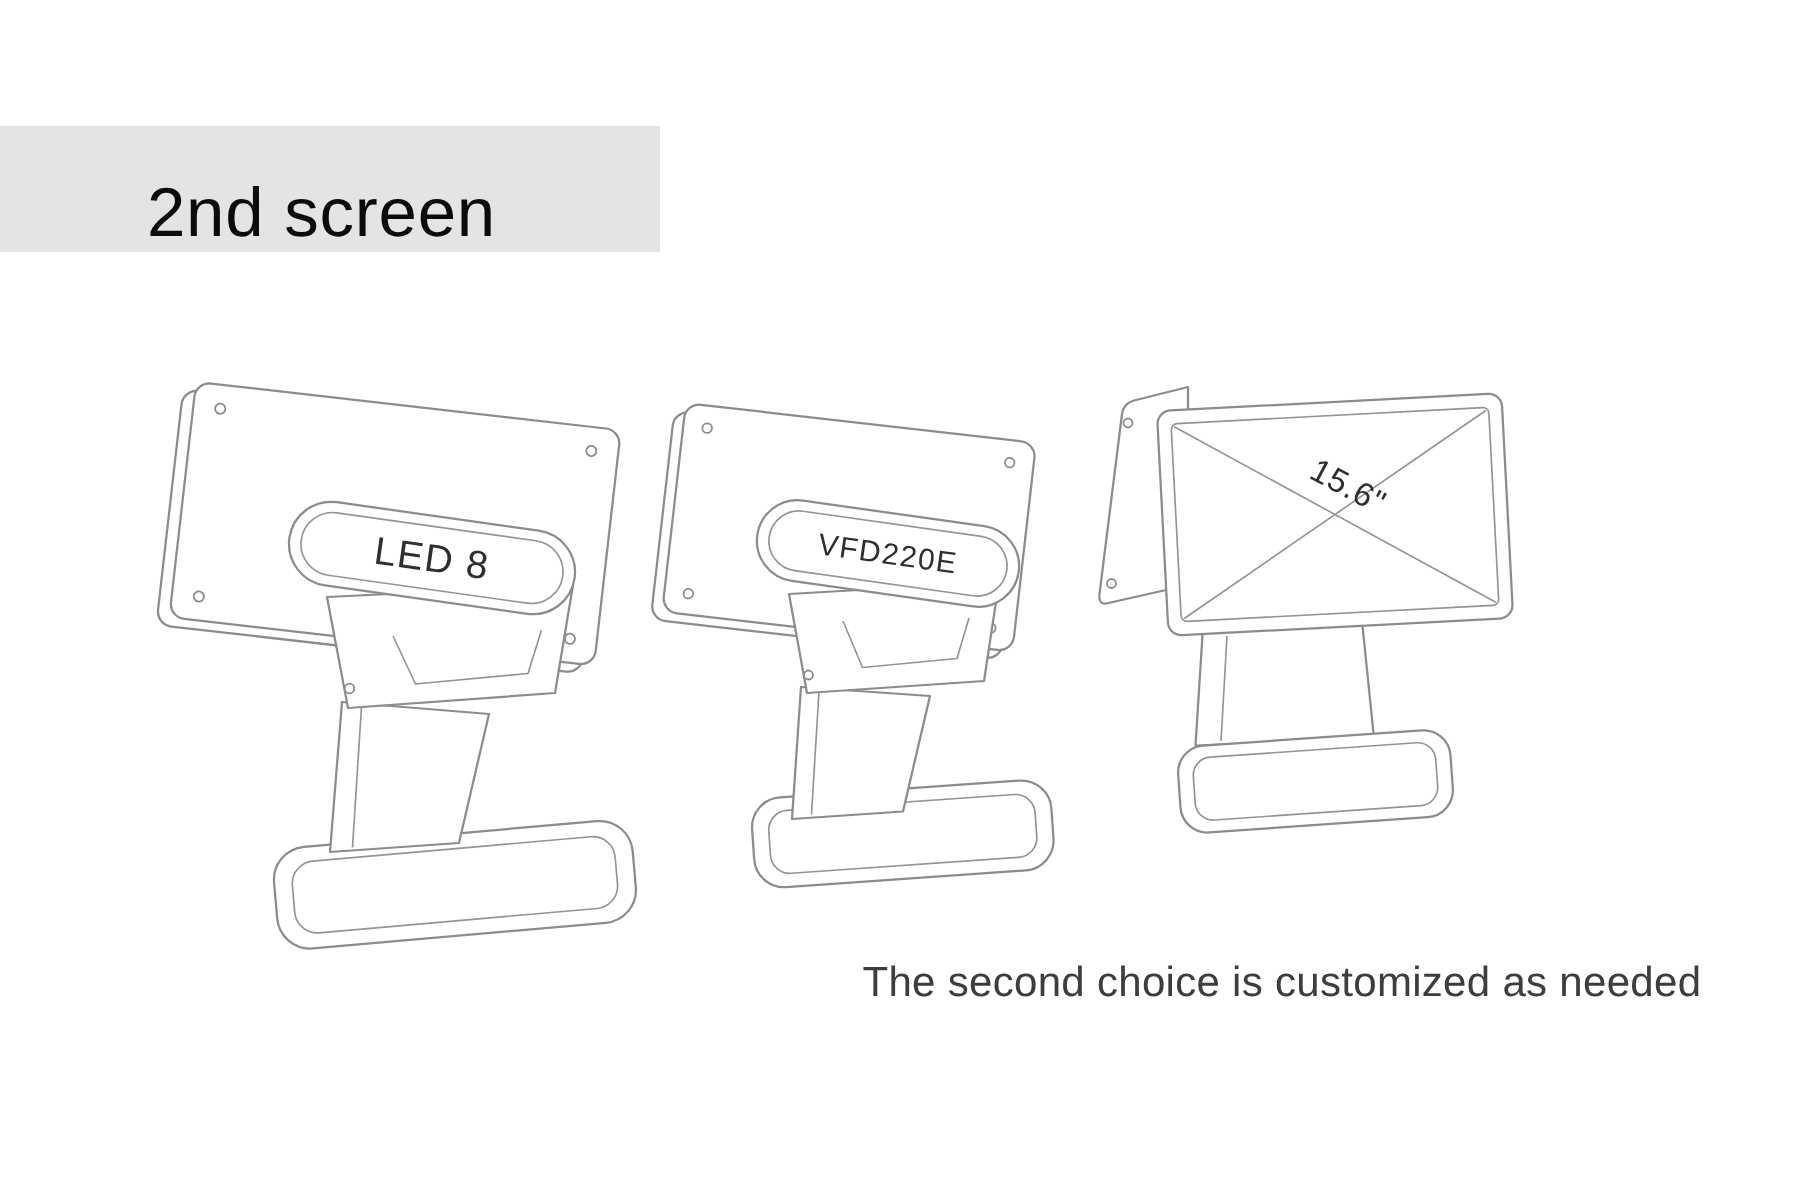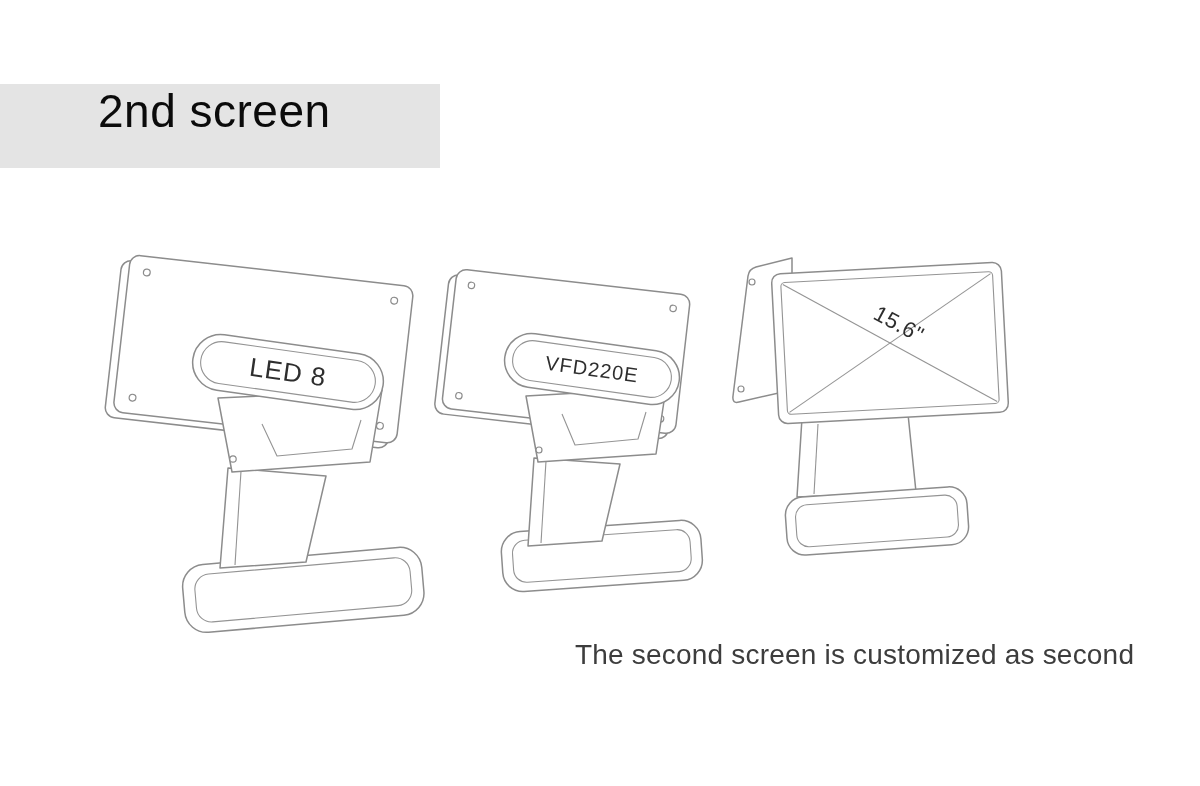--- a/index.html
+++ b/index.html
@@ -2,21 +2,21 @@
 <html><head>
 <meta charset="utf-8">
 <style>
   html,body{margin:0;padding:0;background:#ffffff;}
   .page{
     position:relative;width:1200px;height:786px;background:#ffffff;
     font-family:"Liberation Sans",sans-serif;overflow:hidden;
   }
   .banner{
     position:absolute;left:0;top:84px;width:440px;height:84px;
-    background:#e4e4e4;display:flex;align-items:flex-start;
+    background:#e4e4e4;display:flex;align-items:flex-end;
   }
   .banner .title{
     font-size:46px;color:#0b0b0b;padding-left:98px;letter-spacing:.5px;
   }
   .art{position:absolute;left:0;top:0;width:1200px;height:786px;}
   .caption{
     position:absolute;left:575px;top:638px;font-size:28px;color:#3d3d3d;
     line-height:33px;letter-spacing:.2px;white-space:nowrap;
   }
   
@@ -127,16 +127,16 @@
         <rect class="ln-thin" x="784" y="277" width="212" height="132" rx="4"></rect>
         <line class="ln-thin" x1="786" y1="279" x2="994" y2="407"></line>
         <line class="ln-thin" x1="786" y1="407" x2="994" y2="279"></line>
         <text class="lbl" x="896" y="331" font-size="22" letter-spacing=".5" text-anchor="middle" transform="rotate(31 896 331)">15.6"</text>
       </g>
     </g>
 
   </svg>
 
   <div class="caption">
-    <div>The second screen is customized as second</div>
+    <div>The second choice is customized as needed</div>
   </div>
 
 </div>
 
 </body></html>

